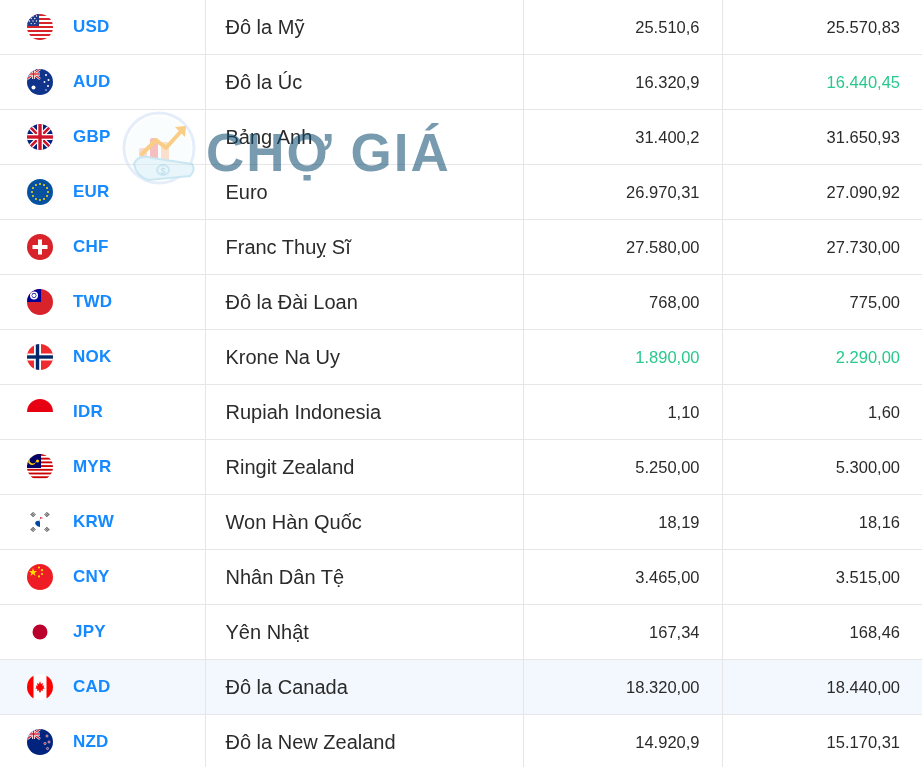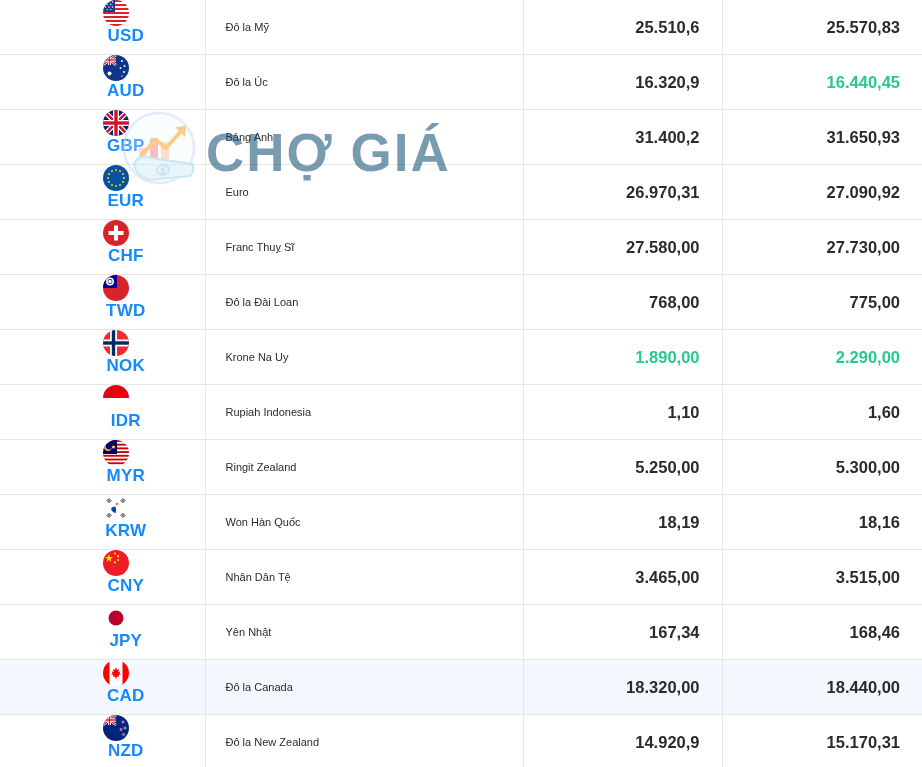--- a/index.html
+++ b/index.html
@@ -75,21 +75,20 @@
   table.fx td.cell-sell { border-right: none; margin-top: 48px; }
 
   tr.row-highlight td { background: #f2f8fd; }
 
   
   .code-wrap {
     display: flex;
     align-items: center;
     padding-left: 27px;
     height: 54px;
-    flex-direction: column;
   }
   .flag {
     width: 26px;
     height: 26px;
     border-radius: 50%;
     overflow: hidden;
     flex: 0 0 26px;
     display: block;
     position: relative;
   }
@@ -98,32 +97,32 @@
     margin-left: 20px;
     font-size: 17px;
     font-weight: 700;
     color: #1589ff;
     letter-spacing: .2px;
   }
 
   
   .name-text {
     padding-left: 20px;
-    font-size: 11px;
+    font-size: 20px;
     color: #2b2b2b;
     font-weight: 400;
   }
 
   
   .num {
     padding-right: 22px;
     text-align: right;
     font-size: 16.5px;
     color: #2b2b2b;
-    font-weight: 700;
+    font-weight: 400;
     font-variant-numeric: tabular-nums;
   }
   .num.up { color: #28c98d; padding-left: 14px; }
 </style>
 </head>
 <body>
 
 <div id="app">
 
   <div class="watermark">

